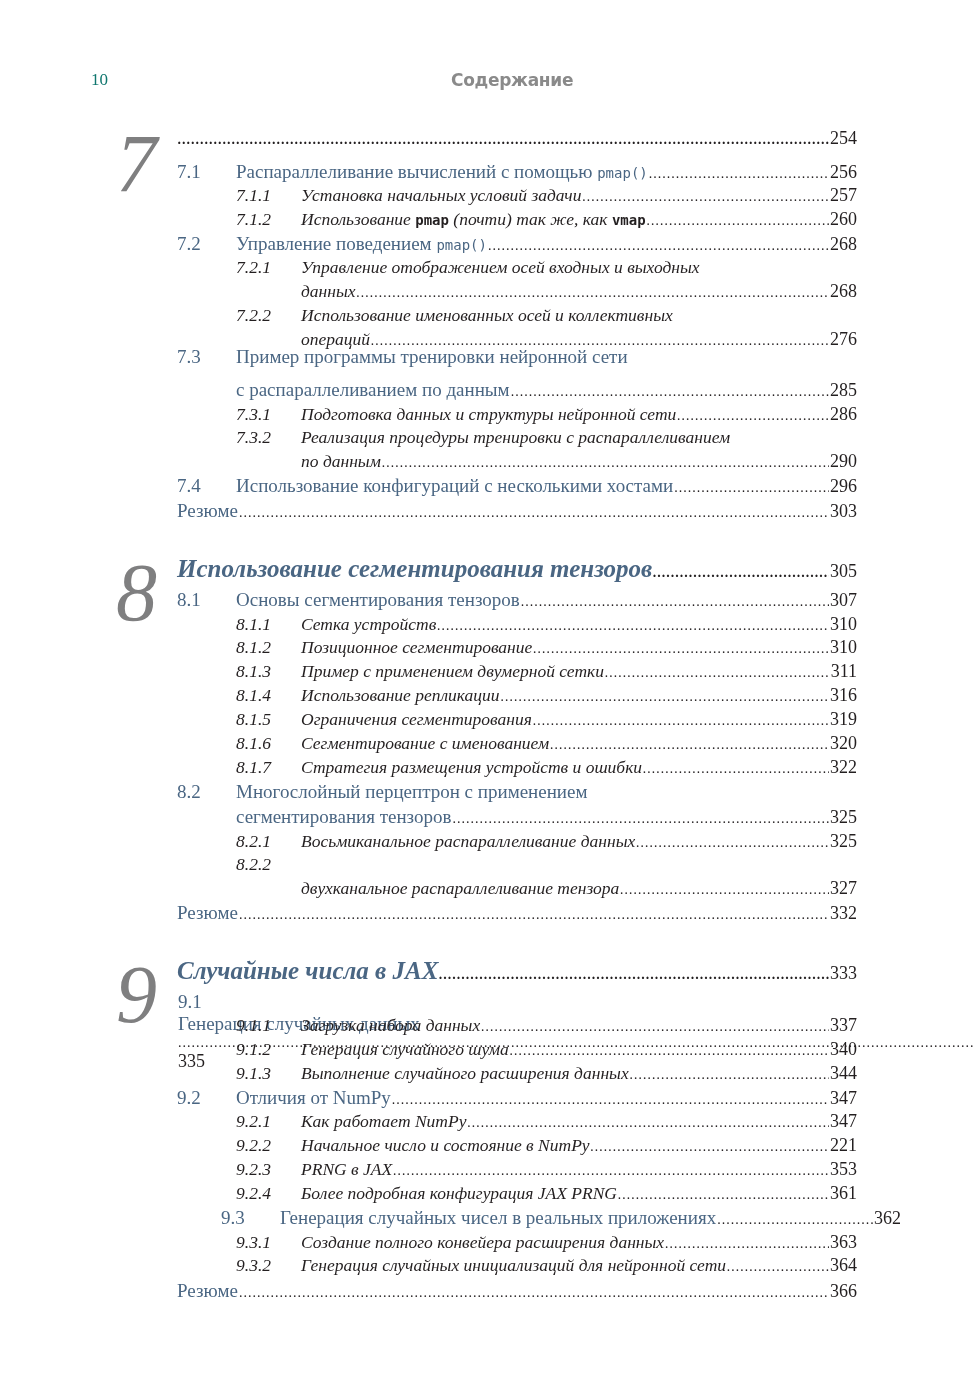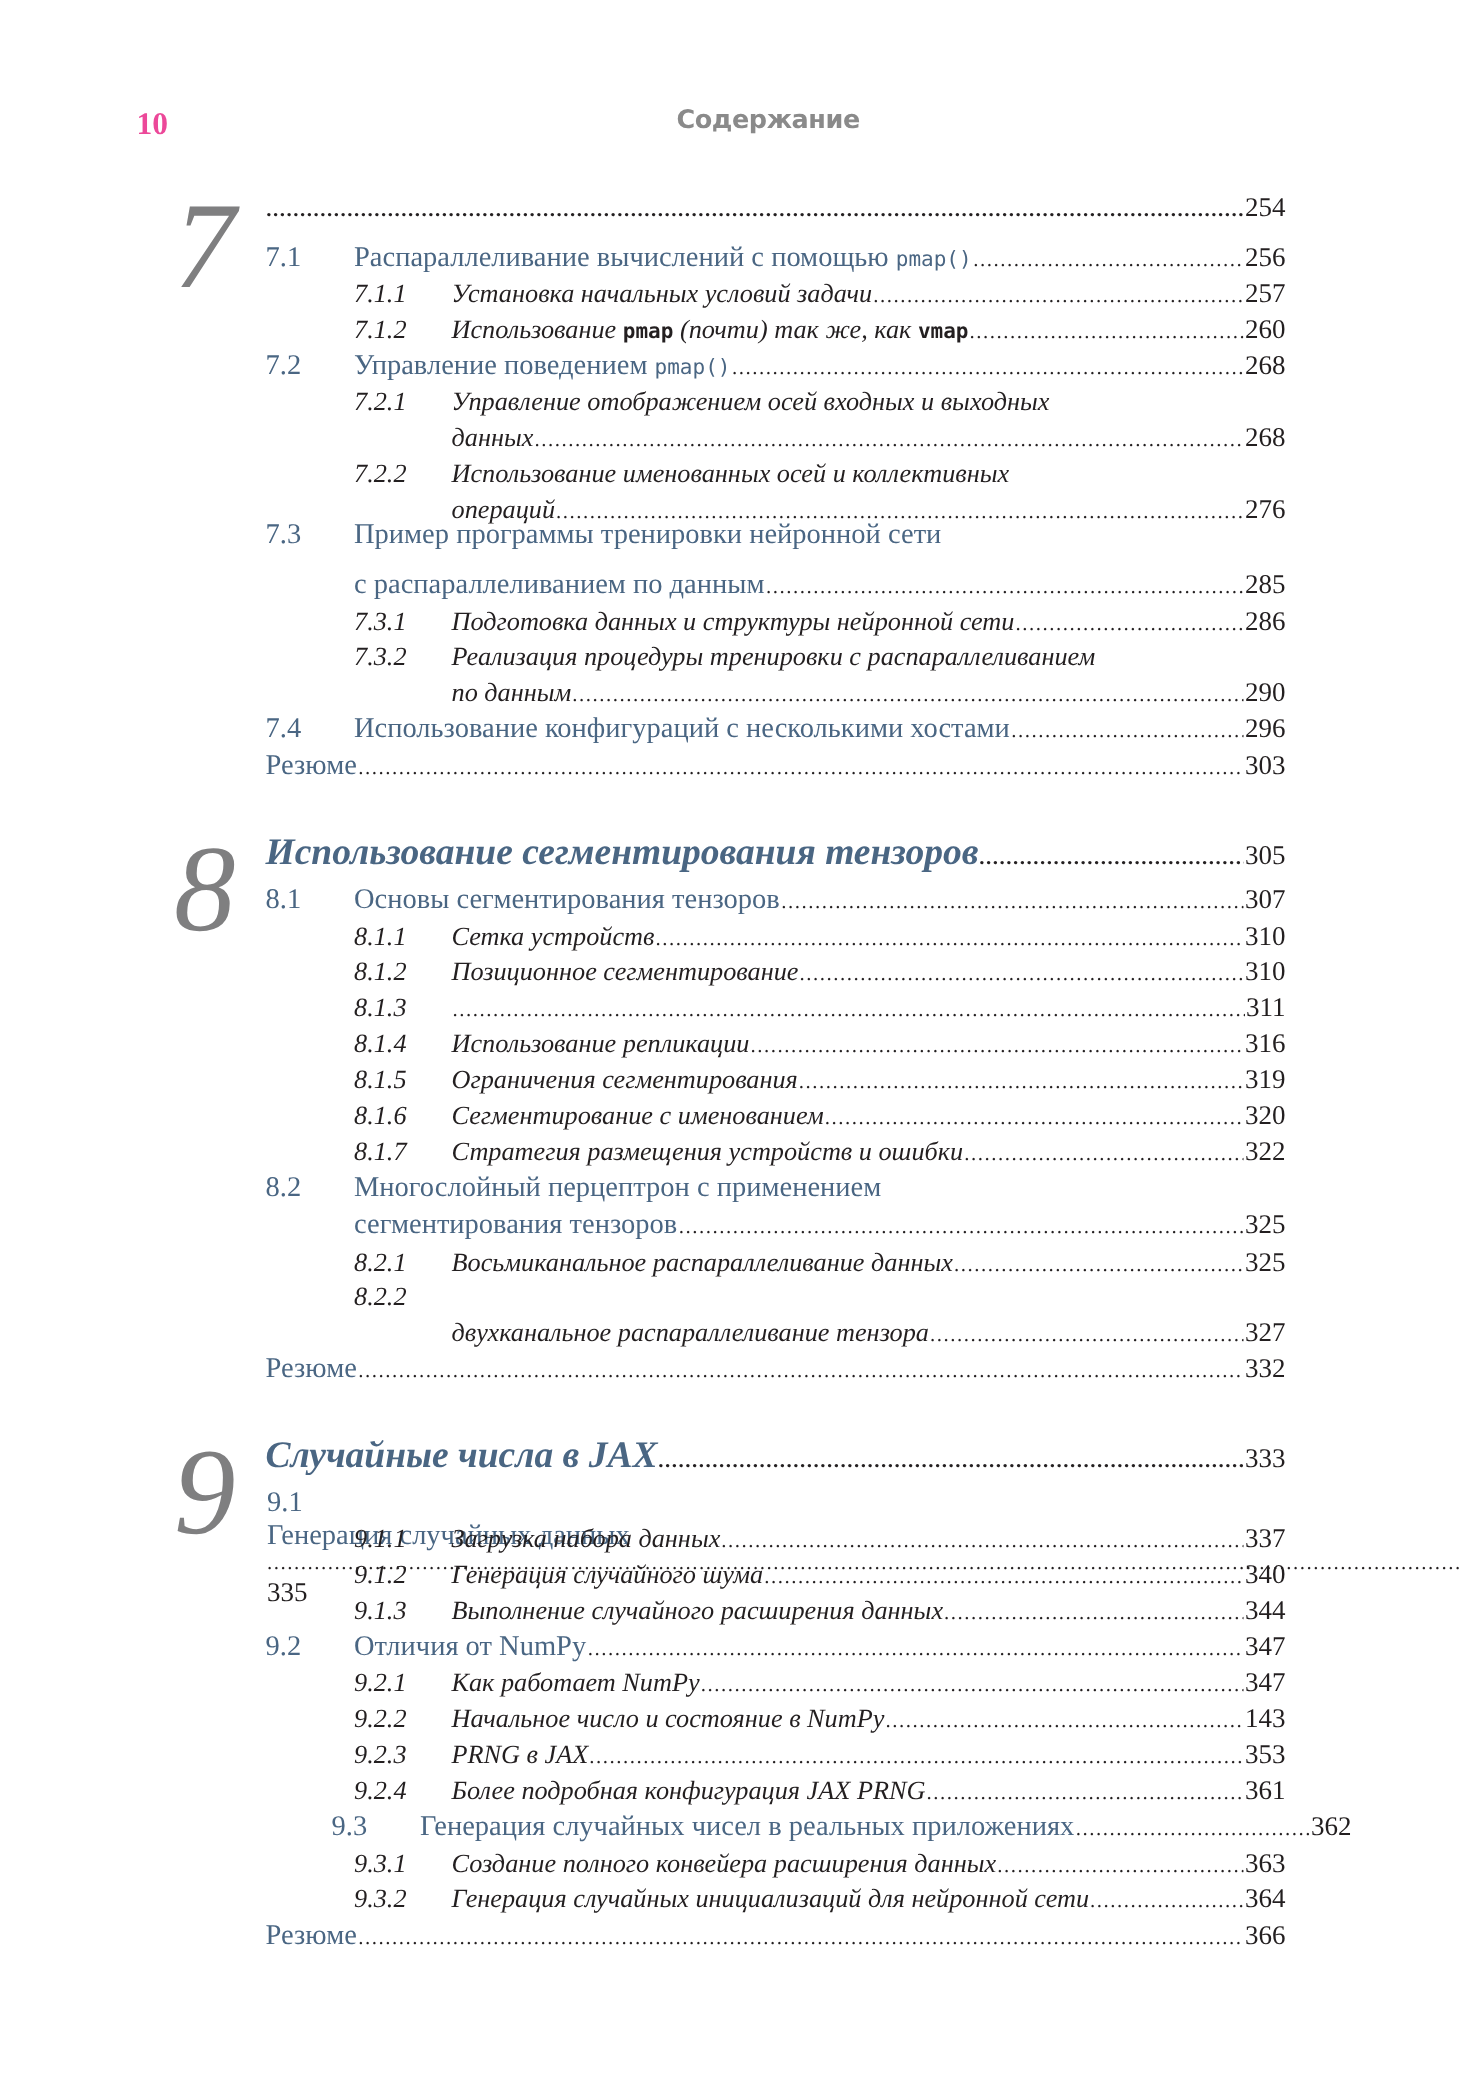--- a/index.html
+++ b/index.html
@@ -1,18 +1,18 @@
 <!DOCTYPE html>
 <html><head>
 <meta charset="utf-8">
 <style>
   html, body { margin: 0; padding: 0; background: #ffffff; }
   body { width: 974px; height: 1388px; position: relative; overflow: hidden;
          font-family: "DejaVu Serif", "Liberation Serif", serif; color: #231f20; }
-  .header-num { position: absolute; left: 91px; top: 70px; font-size: 21px; font-weight: bold; color: #ec4899;
+  .header-num { position: absolute; left: 91px; top: 70px; font-size: 17px; font-weight: normal; color: #0f766e;
                 font-family: "Liberation Serif", serif; }
   .header-title { position: absolute; left: 451px; top: 70px; font-size: 17px; font-weight: bold; color: #8a8a8a;
                   font-family: "DejaVu Sans", "Liberation Sans", sans-serif; letter-spacing: -0.3px; }
   .big-num { position: absolute; font-family: "Liberation Serif", serif; font-style: italic; font-size: 82px;
              color: #7f7f80; line-height: 1; }
   .row { position: absolute; left: 177px; width: 680px; display: flex; align-items: baseline; white-space: nowrap;
          font-family: "Liberation Serif", serif; }
   .row .num { flex: none; }
   .row .txt { flex: none; }
   .row .dots { flex: 1 1 auto; overflow: hidden; margin: 0 1px; letter-spacing: 1px; color: #231f20; font-size: 14px; }
@@ -165,20 +165,21 @@
 
   <div class="row l2" style="top:637px;">
     <span class="num">8.1.2</span>
     <span class="txt">Позиционное сегментирование</span>
     <span class="dots"></span>
     <span class="pg">310</span>
   </div>
 
   <div class="row l2" style="top:661px;">
     <span class="num">8.1.3</span>
+    <span class="txt">Пример с применением двумерной сетки</span>
     <span class="dots"></span>
     <span class="pg">311</span>
   </div>
 
   <div class="row l2" style="top:685px;">
     <span class="num">8.1.4</span>
     <span class="txt">Использование репликации</span>
     <span class="dots"></span>
     <span class="pg">316</span>
   </div>
@@ -287,21 +288,21 @@
     <span class="num">9.2.1</span>
     <span class="txt">Как работает NumPy</span>
     <span class="dots"></span>
     <span class="pg">347</span>
   </div>
 
   <div class="row l2" style="top:1135px;">
     <span class="num">9.2.2</span>
     <span class="txt">Начальное число и состояние в NumPy</span>
     <span class="dots"></span>
-    <span class="pg">143</span>
+    <span class="pg">221</span>
   </div>
 
   <div class="row l2" style="top:1159px;">
     <span class="num">9.2.3</span>
     <span class="txt">PRNG в JAX</span>
     <span class="dots"></span>
     <span class="pg">353</span>
   </div>
 
   <div class="row l2" style="top:1183px;">

